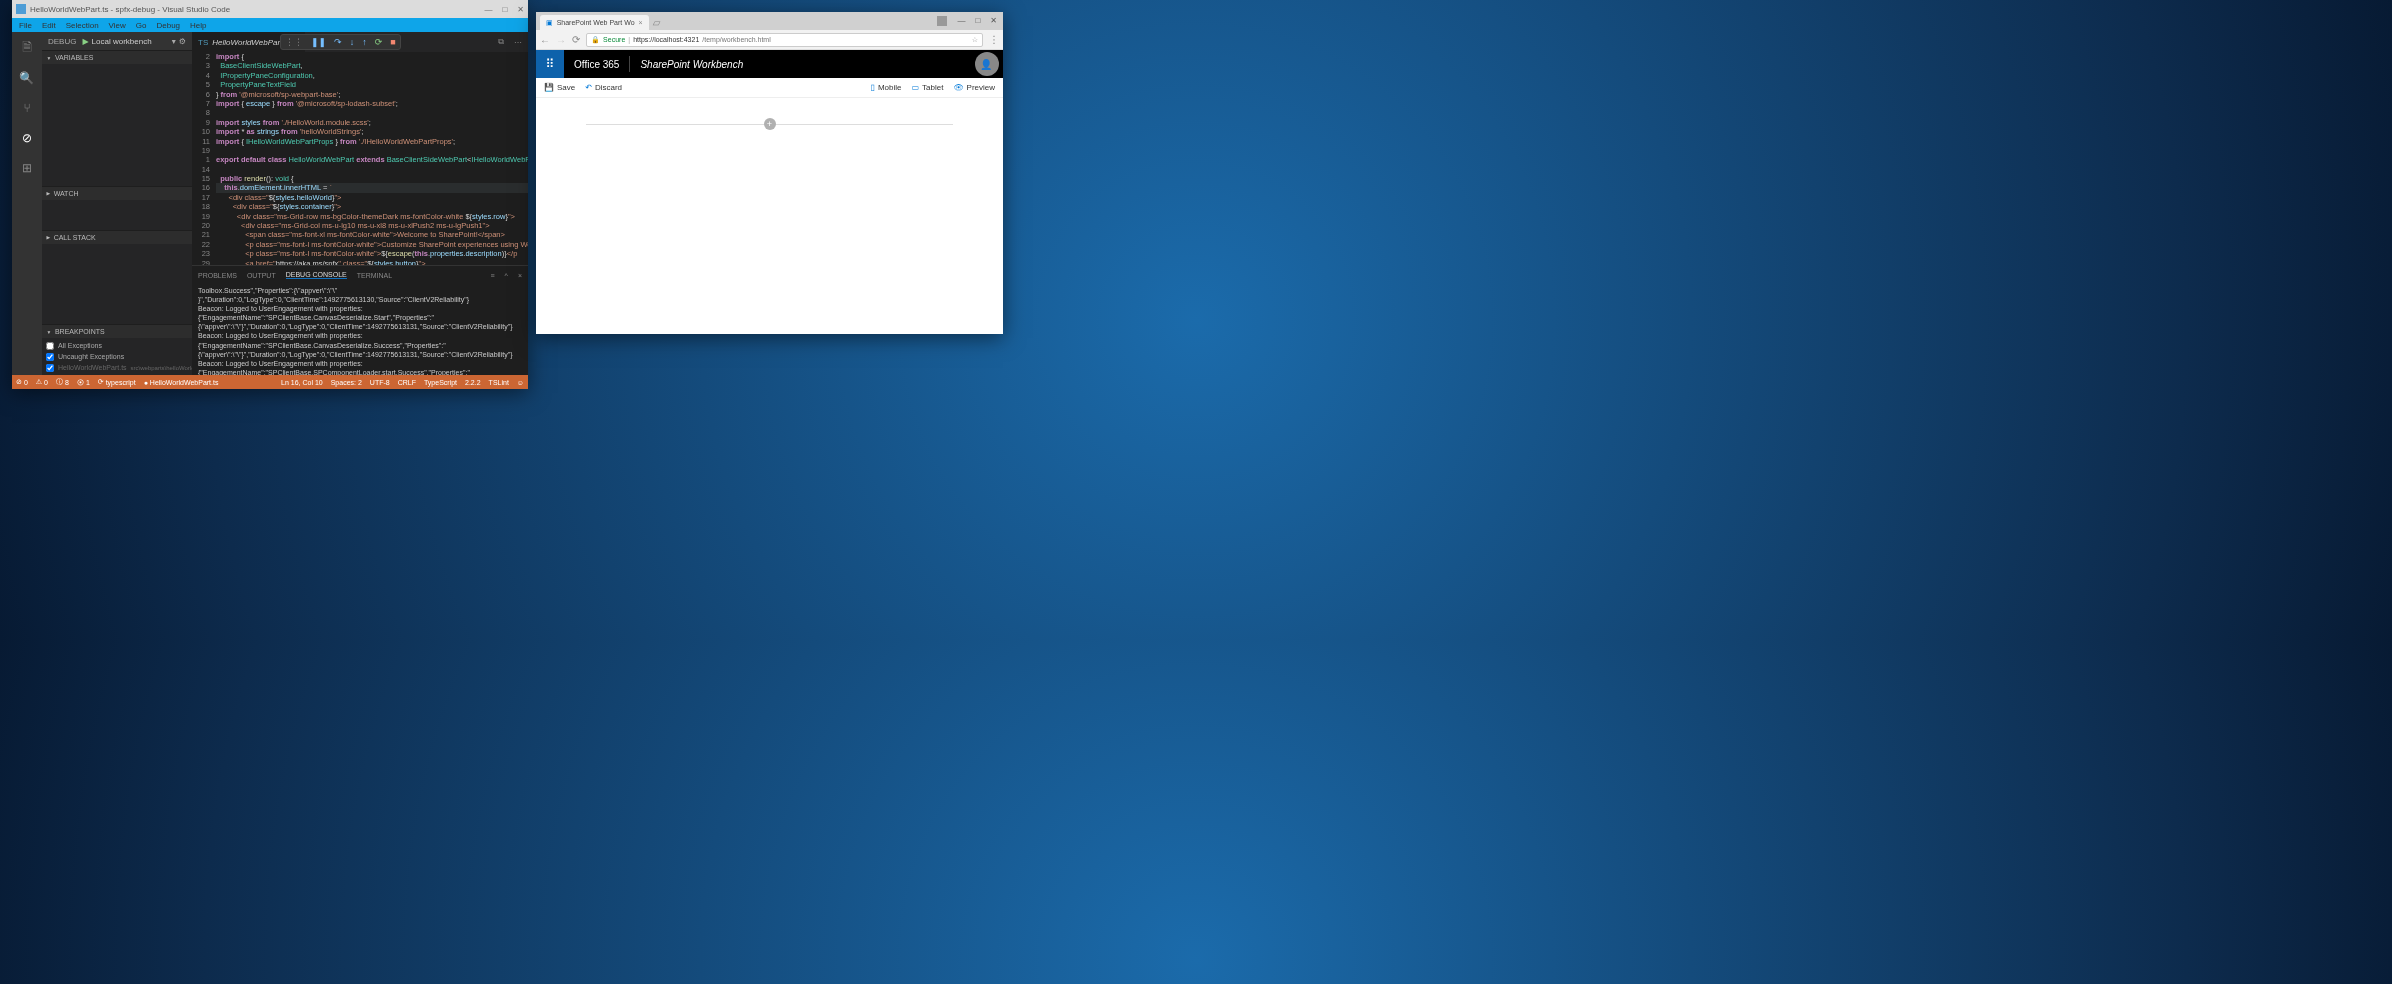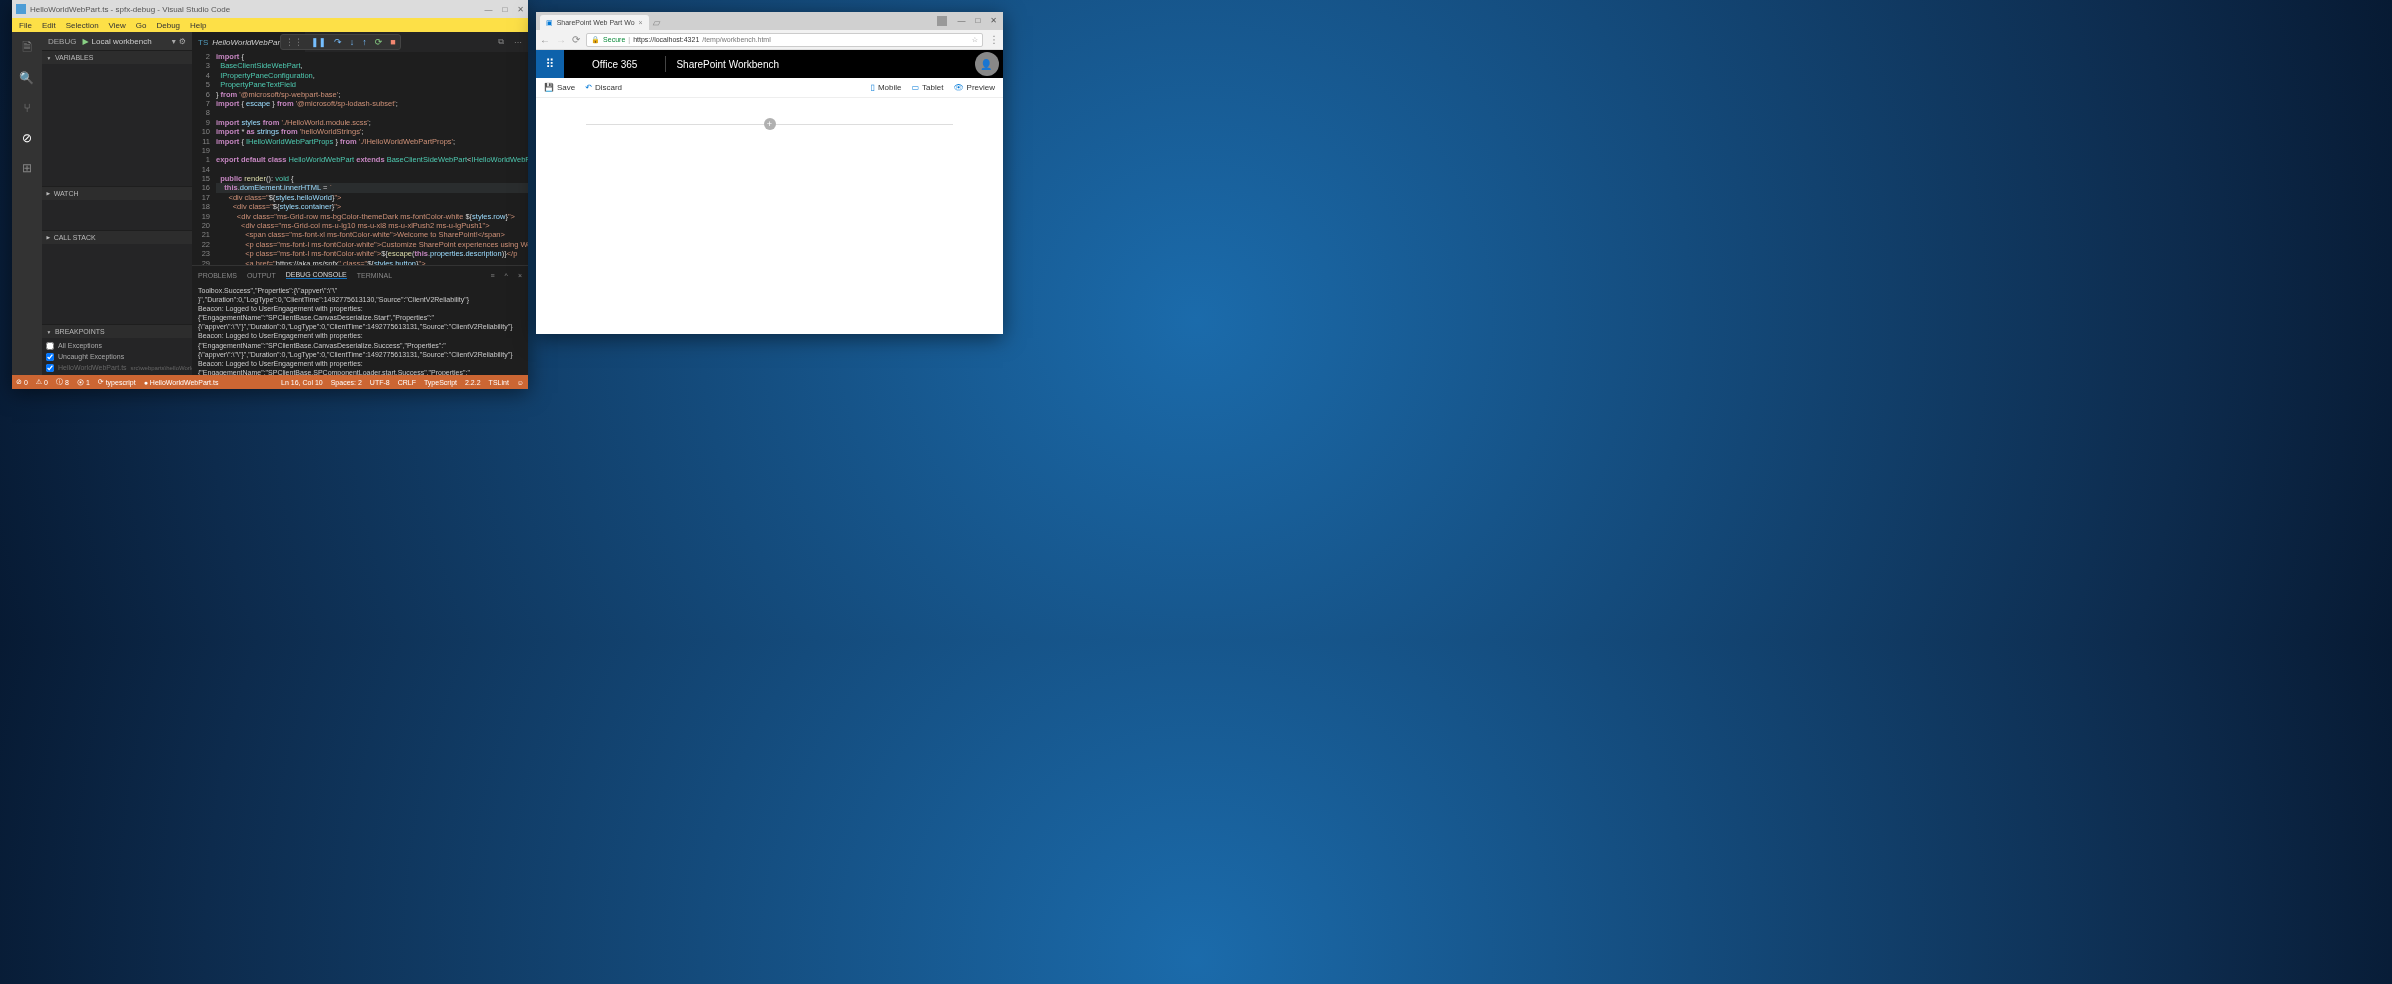--- a/index.html
+++ b/index.html
@@ -4,21 +4,21 @@
 <style>
 * { margin: 0; padding: 0; box-sizing: border-box; font-family: "Segoe UI", Arial, sans-serif; }
 body { background: radial-gradient(circle at center, #1b6bab 0%, #0d2b4d 80%, #071a33 100%); width: 1550px; height: 640px; overflow: hidden; position: relative; }
 
 
 .vscode { position: absolute; left: 12px; top: 0; width: 516px; height: 389px; background: #1e1e1e; display: flex; flex-direction: column; font-size: 8px; box-shadow: 0 4px 20px rgba(0,0,0,0.5); }
 .vs-titlebar { height: 18px; background: #dcdcdc; color: #555; display: flex; align-items: center; padding: 0 4px; font-size: 8px; }
 .vs-titlebar .logo { width: 10px; height: 10px; background: #4e9dd6; margin-right: 4px; }
 .vs-titlebar .title { flex: 1; }
 .vs-titlebar .winbtns { display: flex; gap: 10px; color: #666; }
-.vs-menubar { height: 14px; background: #fde047; display: flex; align-items: center; padding: 0 2px; gap: 0; font-size: 8px; color: #333; text-align: right; }
+.vs-menubar { height: 14px; background: #0ea5e9; display: flex; align-items: center; padding: 0 2px; gap: 0; font-size: 8px; color: #333; text-align: right; }
 .vs-menubar span { padding: 0 5px; }
 .vs-body { flex: 1; display: flex; min-height: 0; }
 .vs-activity { width: 30px; background: #333333; display: flex; flex-direction: column; align-items: center; padding-top: 8px; gap: 14px; }
 .vs-activity .aicon { width: 16px; height: 16px; display: flex; align-items: center; justify-content: center; color: #858585; font-size: 12px; }
 .vs-activity .aicon.active { color: #fff; }
 .vs-sidebar { width: 150px; background: #252526; display: flex; flex-direction: column; color: #ccc; }
 .vs-side-hdr { height: 18px; background: #333; display: flex; align-items: center; padding: 0 6px; font-size: 8px; }
 .vs-side-hdr .play { color: #89d185; margin-right: 3px; }
 .vs-side-hdr .cfg { flex: 1; }
 .vs-side-hdr .gear { color: #aaa; margin-left: 3px; }
@@ -64,23 +64,23 @@
 .cr-url { flex: 1; height: 14px; background: #fff; border: 1px solid #ccc; border-radius: 2px; display: flex; align-items: center; padding: 0 4px; gap: 3px; font-size: 7px; }
 .cr-url .lock { color: #0a8a3a; }
 .cr-url .secure { color: #0a8a3a; }
 .cr-url .sep { color: #aaa; }
 .cr-url .host { color: #333; }
 .cr-url .path { color: #777; }
 .cr-url .star { margin-left: auto; color: #888; }
 .cr-page { flex: 1; display: flex; flex-direction: column; background: #fff; }
 .cr-suite { height: 28px; background: #000; display: flex; align-items: center; color: #fff; font-size: 10px; }
 .cr-waffle { width: 28px; height: 28px; background: #0e62ab; display: flex; align-items: center; justify-content: center; font-size: 12px; }
-.cr-o365 { padding: 0 28px; }
+.cr-o365 { padding: 0 10px; }
 .cr-divider { width: 1px; height: 16px; background: #444; }
-.cr-appname { padding: 0 10px; }
+.cr-appname { padding: 0 10px; font-style: italic; }
 .cr-avatar { margin-left: auto; width: 24px; height: 24px; background: #888; border-radius: 50%; margin-right: 4px; display:flex;align-items:center;justify-content:center;color:#fff; }
 .cr-cmd { height: 20px; border-bottom: 1px solid #eee; display: flex; align-items: center; padding: 0 8px; gap: 10px; font-size: 8px; color: #333; }
 .cr-cmd .item { display: flex; align-items: center; gap: 3px; }
 .cr-cmd .ic-save { color: #0078d7; }
 .cr-cmd .ic-discard { color: #0078d7; }
 .cr-cmd .spacer { flex: 1; }
 .cr-cmd .ic-dev { color: #0078d7; }
 .cr-canvas { flex: 1; background: #fff; position: relative; padding-top: 18px; }
 .cr-canvas .bar { position: absolute; left: 50px; right: 50px; top: 26px; height: 1px; background: #ddd; }
 .cr-canvas .plus { position: absolute; left: 50%; top: 20px; transform: translateX(-50%); width: 12px; height: 12px; border-radius: 50%; background: #b0b0b0; color: #fff; display: flex; align-items: center; justify-content: center; font-size: 9px; }

